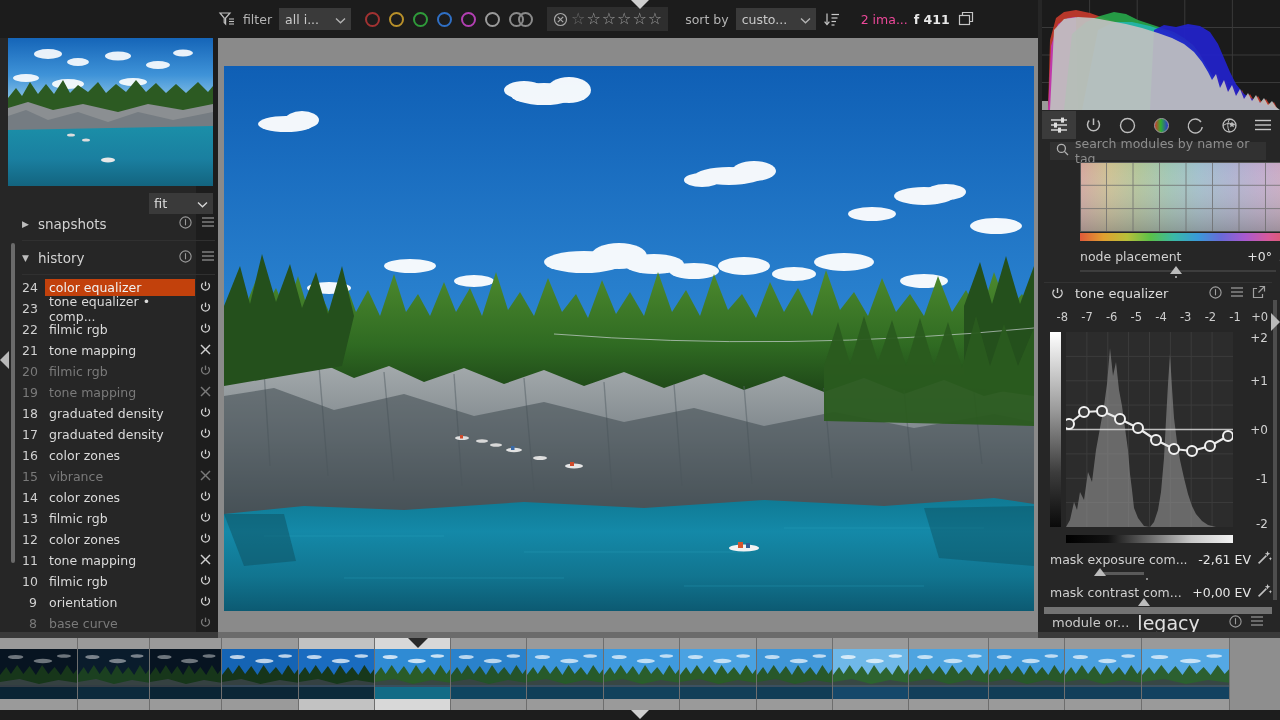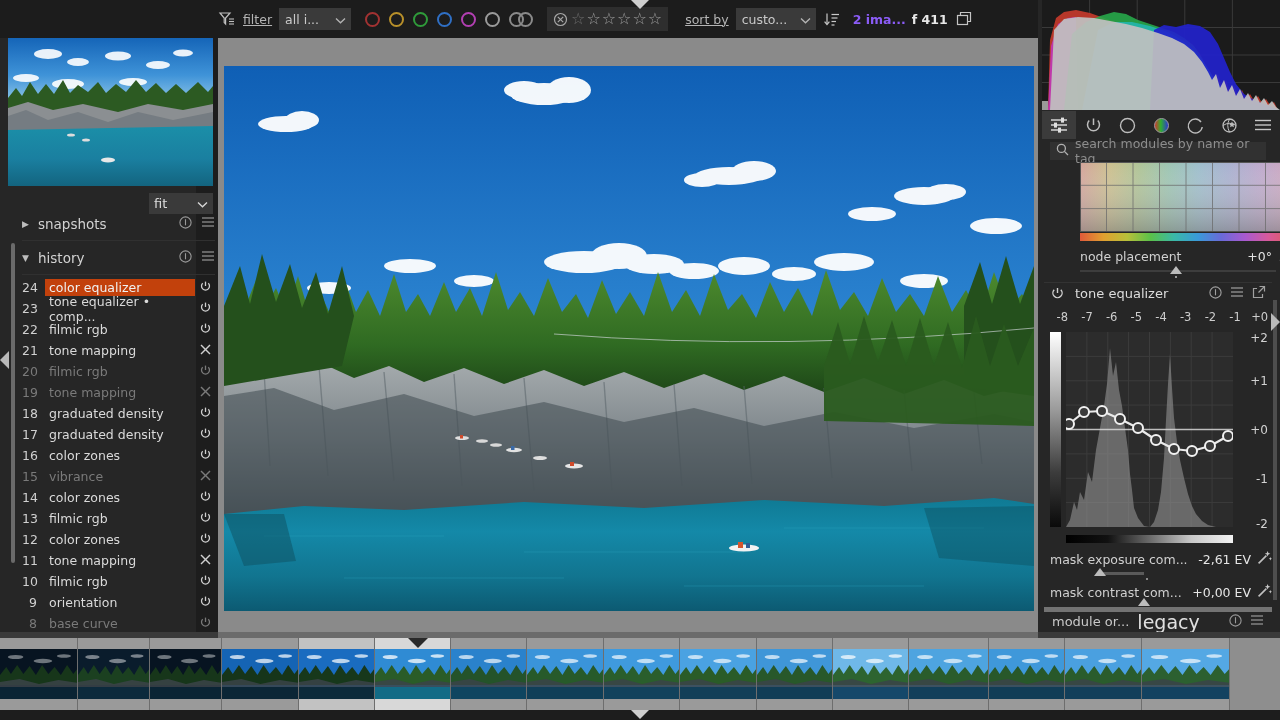--- a/index.html
+++ b/index.html
@@ -13,21 +13,21 @@
   #app { position: relative; width: 1280px; height: 720px; }
 
   
   .topbar {
     position: absolute; left: 0; top: 0; width: 1280px; height: 38px;
     background: #1c1c1c; display: flex; align-items: center;
   }
   .topbar-left-pad { width: 218px; height: 38px; background: #1c1c1c; }
   .tb-group { display: flex; align-items: center; height: 38px; }
   .tb-icon { display: inline-flex; align-items: center; justify-content: center; }
-  .tb-label { color: #b4b4b4; font-size: 12.5px; padding: 0 7px; text-decoration: underline; }
+  .tb-label { color: #b4b4b4; font-size: 12.5px; padding: 0 7px; }
   .combo {
     background: #3a3a3a; color: #c9c9c9; height: 22px; min-width: 62px;
     display: flex; align-items: center; justify-content: space-between;
     padding: 0 5px 0 6px; font-size: 12.5px; border: none;
   }
   .combo .cv { white-space: nowrap; overflow: hidden; }
   .combo .chev { margin-left: 6px; opacity: .85; }
   .colorcircles { display: flex; align-items: center; gap: 9px; margin-left: 14px; }
   .ccirc { width: 15px; height: 15px; border-radius: 50%; border: 2px solid; background: transparent; }
   .ccirc-double { position: relative; width: 24px; height: 15px; }
@@ -35,21 +35,21 @@
                     border: 2px solid #8a8a8a; }
   .ccirc-double i:first-child { left: 0; }
   .ccirc-double i:last-child { left: 9px; }
   .stars-box {
     margin-left: 14px; background: #2e2e2e; height: 24px; display: flex;
     align-items: center; padding: 0 6px; gap: 1px;
   }
   .star { color: #9a9a9a; font-size: 16px; line-height: 1; }
   .star.dim { color: #6a6a6a; }
   .sortbtn { margin-left: 8px; display: flex; align-items: center; }
-  .imgcount { margin-left: 12px; color: #8b5cf6; font-size: 12.5px; white-space: nowrap; font-weight: bold; }
+  .imgcount { margin-left: 20px; color: #ec4899; font-size: 12.5px; white-space: nowrap; }
   .tb-right { margin-left: auto; display: flex; align-items: center; gap: 13px; padding-right: 12px; }
   .caret-down-top {
     position: absolute; left: 631px; top: 0; width: 0; height: 0;
     border-left: 9px solid transparent; border-right: 9px solid transparent;
     border-top: 9px solid #cfcfcf;
   }
 
   
   .leftpanel { position: absolute; left: 0; top: 38px; width: 196px; height: 600px; background: #262626; }
   .navthumb { position: absolute; left: 8px; top: 0px; width: 205px; height: 148px; background: #000; overflow: hidden; }
@@ -133,21 +133,21 @@
   .te-slider-row { position: absolute; left: 1050px; width: 222px; display: flex; align-items: center; }
   .te-slider-row .nm { flex: 1; font-size: 12.5px; color: #d0d0d0; white-space: nowrap; }
   .te-slider-row .val { font-size: 12.5px; color: #e6e6e6; margin-right: 6px; white-space: nowrap; }
   .te-track { position: absolute; left: 1050px; height: 10px; width: 196px; }
   .te-track .bar { position: absolute; top: 4px; height: 3px; background: #5a5a5a; }
   .te-track .tri { position: absolute; top: 0; width: 0; height: 0;
     border-left: 6px solid transparent; border-right: 6px solid transparent; border-bottom: 8px solid #bcbcbc; }
   .te-track .dot { position: absolute; top: 10px; width: 2px; height: 2px; background: #8a8a8a; }
   .mo-row {
     position: absolute; left: 1044px; top: 607px; width: 228px; height: 24px;
-    display: flex; align-items: center; border-top: 5px solid #737373;
+    display: flex; align-items: center; border-top: 7px solid #737373;
   }
   .mo-row .nm { font-size: 13px; color: #c9c9c9; padding-left: 8px; }
   .mo-row .vv { font-size: 19px; color: #e0e0e0; padding-left: 8px; flex: 1; }
   .mo-row .ic { margin-left: 8px; opacity: .8; }
   .right-collapse {
     position: absolute; right: 0; top: 313px; width: 9px; height: 0;
     border-top: 9px solid transparent; border-bottom: 9px solid transparent;
     border-left: 9px solid #b9b9b9;
   }
   .rscroll { position: absolute; right: 3px; top: 300px; width: 4px; height: 300px; background: #4e4e4e; }

